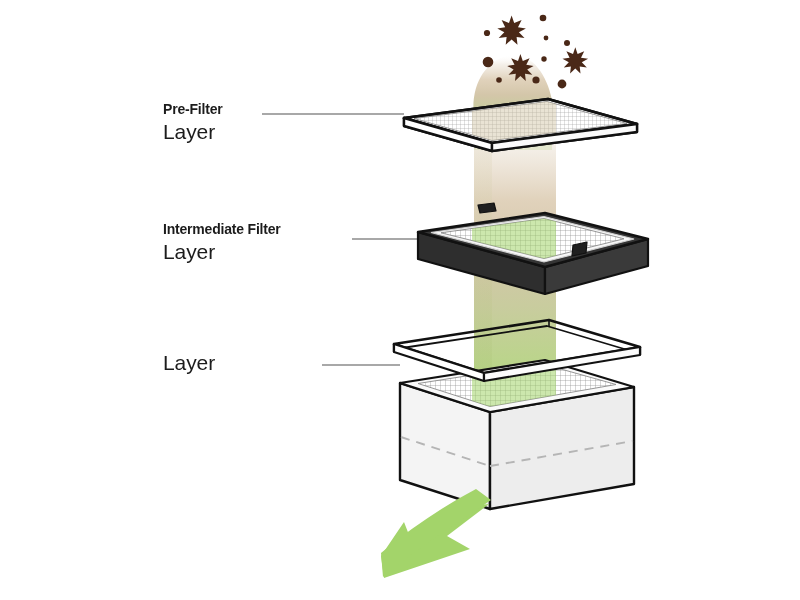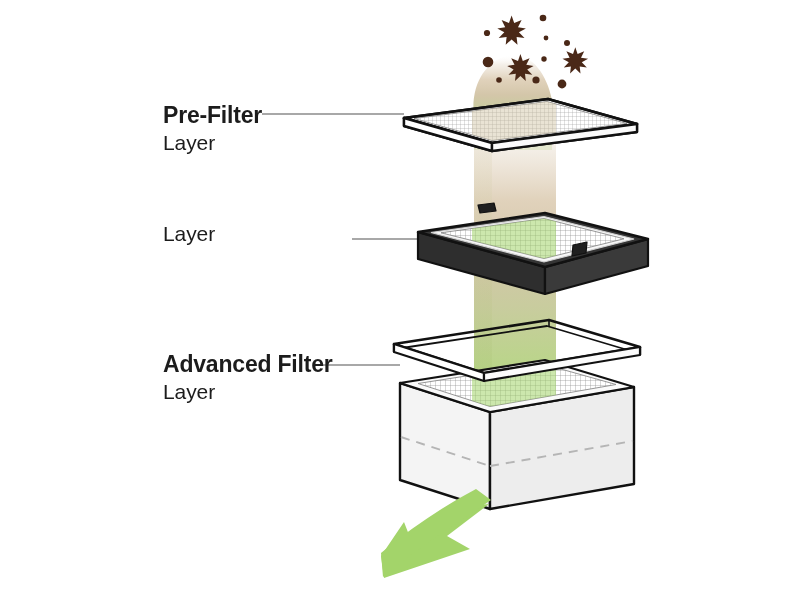--- a/index.html
+++ b/index.html
@@ -30,21 +30,21 @@
   .label-group {
     position: absolute;
     font-family: "Liberation Sans", sans-serif;
     color: #1c1c1c;
     line-height: 1.28;
     white-space: nowrap;
     user-select: none;
   }
   .label-title {
     font-weight: bold;
-    font-size: 23px;
+    font-size: 14px;
     letter-spacing: -0.2px;
     display: block;
   }
   .label-sub {
     font-weight: normal;
     font-size: 21px;
     letter-spacing: -0.1px;
     display: block;
   }
   #label-pre-filter  { left: 163px; top: 101px; }
@@ -216,21 +216,21 @@
                Z" fill="#a3d46a"></path>
     </g>
   </svg>
 
   <div class="label-group" id="label-pre-filter">
     <span class="label-title">Pre-Filter</span>
     <span class="label-sub">Layer</span>
   </div>
 
   <div class="label-group" id="label-intermediate">
+    <span class="label-title">Intermediate Filter</span>
     <span class="label-sub">Layer</span>
   </div>
 
   <div class="label-group" id="label-advanced">
-    <span class="label-title">Advanced Filter</span>
     <span class="label-sub">Layer</span>
   </div>
 
 </div>
 
 </body></html>

